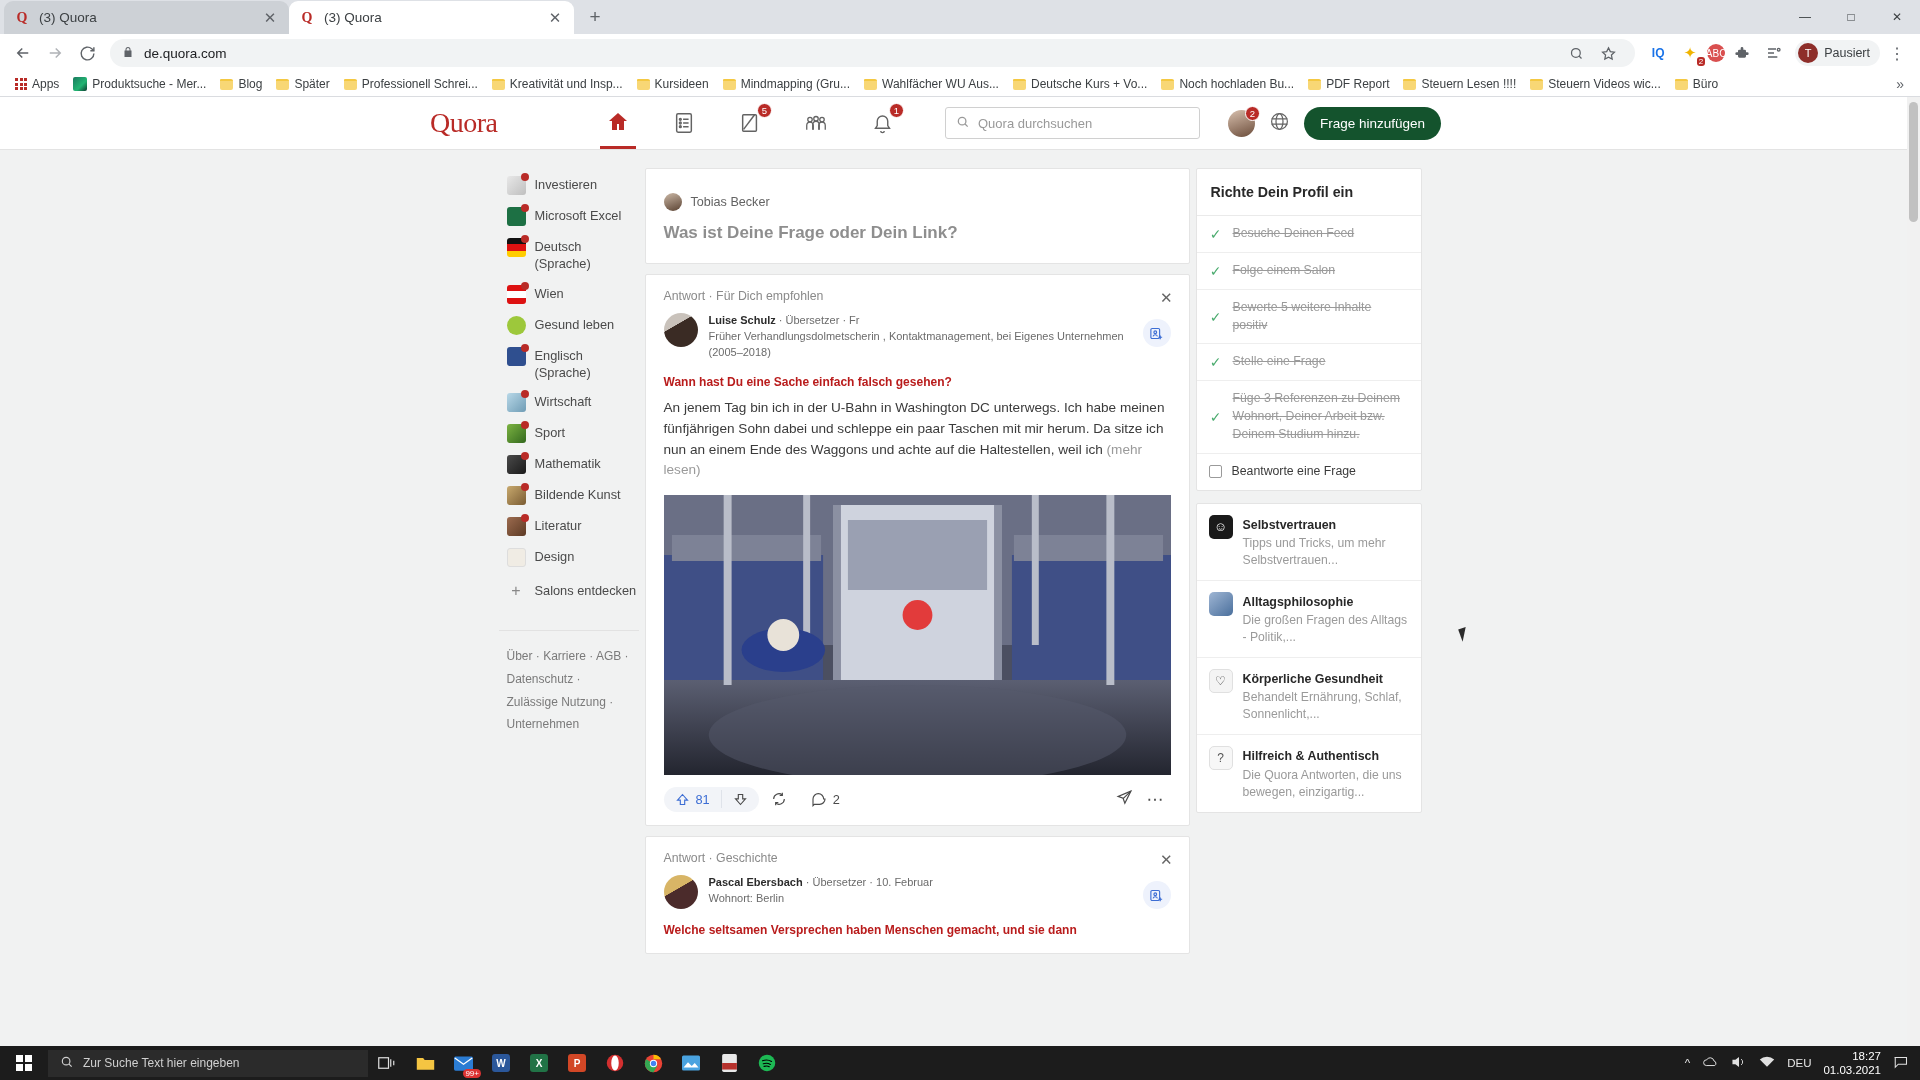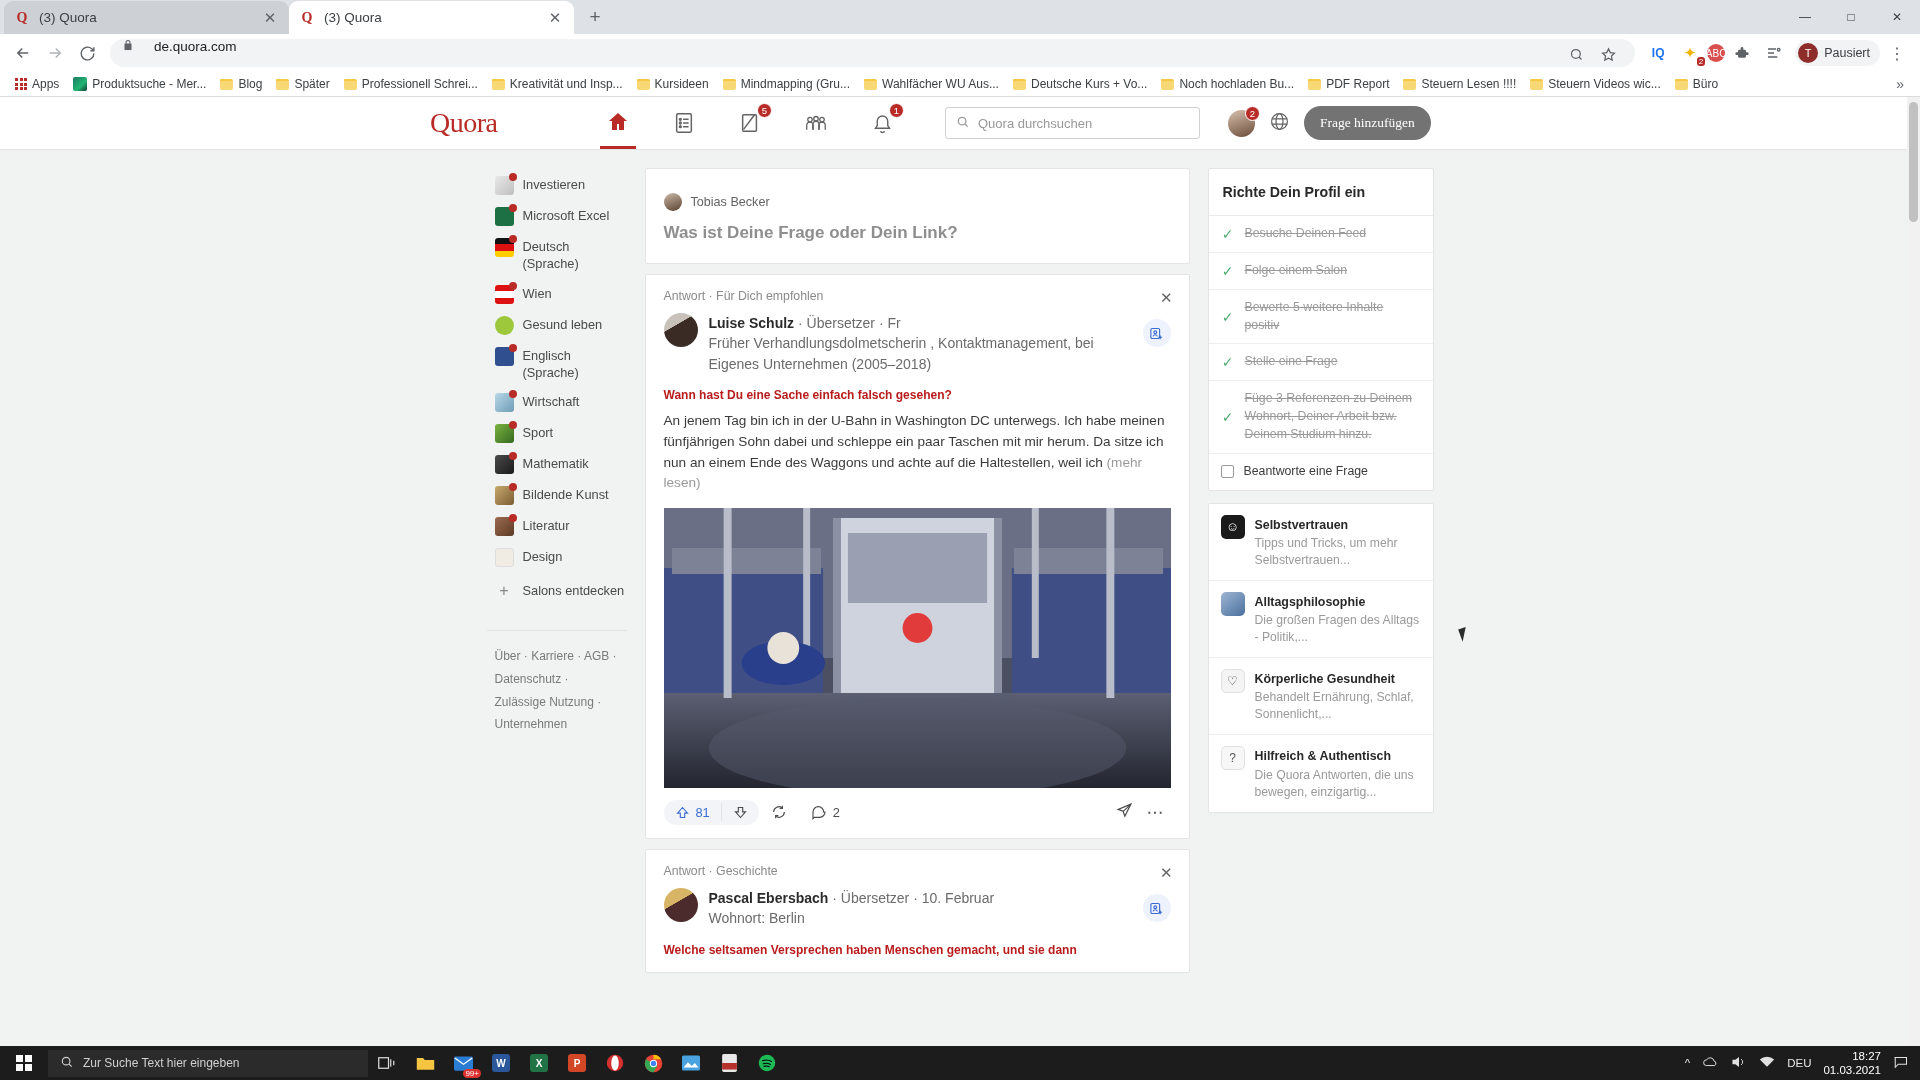--- a/index.html
+++ b/index.html
@@ -32,21 +32,21 @@
   .tab-close { width:18px; height:18px; display:flex; align-items:center; justify-content:center; color:#5f6368; font-size:15px; }
   .newtab { width: 30px; height: 30px; display:flex; align-items:center; justify-content:center;
     color:#5f6368; font-size:19px; margin-bottom: 2px; margin-left: 6px; }
   .winbtns { position:absolute; right:0; top:0; height:34px; display:flex; }
   .winbtn { width:46px; height:34px; display:flex; align-items:center; justify-content:center; color:#3c4043; font-size:12px; }
 
   .toolbar { height: 38px; background:#fff; display:flex; align-items:center; padding: 0 8px; gap: 2px; }
   .tb-ico { width:30px; height:30px; border-radius:50%; display:flex; align-items:center; justify-content:center; color:#5f6368; }
   .omni {
     flex:1; height: 28px; background:#f1f3f4; border-radius: 14px;
-    display:flex; align-items:flex-start; padding: 0 12px; gap: 20px; margin: 0 6px;
+    display:flex; align-items:center; padding: 0 12px; gap: 10px; margin: 0 6px;
     font-size: 13.5px; color:#202124;
   }
   .omni-right { display:flex; align-items:center; gap:2px; margin-left:auto; }
   .profile-pill {
     height: 26px; border-radius: 13px; background:#f1f3f4; display:flex; align-items:center;
     gap:6px; padding: 0 10px 0 3px; font-size:12.5px; color:#3c4043; margin-left: 4px;
   }
   .profile-av { width:20px;height:20px;border-radius:50%;background:#8e2e2a;color:#fff;
     display:flex;align-items:center;justify-content:center;font-size:11px; }
   .badge-sq { position:absolute; background:#b92b27; color:#fff; font-size:8px; border-radius:3px;
@@ -76,24 +76,24 @@
   .qbadge { position:absolute; top:6px; right:-4px; background:#b92b27; color:#fff;
     font-size:9.5px; border-radius:50%; width:15px;height:15px; display:flex;align-items:center;justify-content:center;
     border:1.5px solid #fff;}
   .qsearch {
     width: 255px; height: 32px; border:1px solid #d0d0d0; border-radius:3px; margin-left: 45px;
     display:flex; align-items:center; gap:8px; padding: 0 10px; color:#999; font-size:13px; background:#fff;
   }
   .qh-right { display:flex; align-items:center; gap: 14px; margin-left: 28px; }
   .q-avatar { width:27px;height:27px;border-radius:50%;
     background:linear-gradient(160deg,#d8c0ae,#6b4c3a); position:relative; }
-  .q-addbtn { background:#737373; color:#fff; font-size:13.5px; border-radius:18px;
-    padding: 9px 16px; white-space:nowrap; border:none;font-family:Liberation Serif, serif; }
-
-  .qbody { display:flex; justify-content:center; gap:18px; padding-top: 18px; height: calc(100% - 53px); }
+  .q-addbtn { background:#14532d; color:#fff; font-size:13.5px; border-radius:18px;
+    padding: 9px 16px; white-space:nowrap; border:none; }
+
+  .qbody { display:flex; justify-content:center; gap:6px; padding-top: 18px; height: calc(100% - 53px); }
 
   
   .lsidebar { width: 140px; padding-top: 2px; }
   .topic { display:flex; align-items:flex-start; gap:9px; padding: 6px 0 6px 8px; font-size:12.8px; color:#4a4a4a; line-height:1.35; }
   .topic-ico { width:19px;height:19px; border-radius:3px; flex:0 0 19px; position:relative; }
   .topic-dot { position:absolute; width:8px;height:8px;border-radius:50%;background:#b92b27; right:-3px; top:-3px; }
   .topic-label { flex:1; }
   .disc { display:flex; align-items:center; gap:9px; padding: 8px 0 8px 8px; font-size:12.8px; color:#4a4a4a; }
   .plus-ico { width:19px;height:19px;flex:0 0 19px;display:flex;align-items:center;justify-content:center;font-size:16px;color:#888;}
   .footer-links { margin-top: 22px; padding: 0 8px; font-size: 12px; color:#7a7a7a; line-height:1.9; border-top:1px solid #e2e2e2; padding-top:14px;}
@@ -108,21 +108,21 @@
   .ask-name { font-size:12.6px; color:#636363; }
   .ask-q { font-size:17px; font-weight:bold; color:#8e8e8e; margin-top:12px; }
 
   .post { padding: 14px 18px 0 18px; position:relative; }
   .post-meta { font-size:12.3px; color:#8a8a8a; margin-bottom: 10px;}
   .post-x { position:absolute; right:16px; top:14px; color:#666; font-size:15px; }
   .author-row { display:flex; gap:11px; align-items:flex-start; position:relative;}
   .author-av { width:34px;height:34px;border-radius:50%;flex:0 0 34px;
     background:linear-gradient(150deg,#c9c2bb 0 35%,#3a2b24 36%); }
   .author-av.p2 { background:linear-gradient(150deg,#d8b566 0 40%,#4b2b2b 41%); }
-  .author-txt { flex:1; font-size:14px; color:#6b6b6b; line-height:1.45; padding-right: 40px; }
+  .author-txt { flex:1; font-size:11px; color:#6b6b6b; line-height:1.45; padding-right: 40px; }
   .author-name { font-weight:bold; color:#2b2b2b; }
   .follow-btn { position:absolute; right:0; top:6px; width:28px;height:28px;border-radius:50%;
     background:#eef2fc; display:flex; align-items:center; justify-content:center; color:#3c6dd4;}
   .post-title { font-size:12px; font-weight:bold; color:#b91c1c; margin-top: 14px; line-height:1.3;}
   .post-body { font-size:13.6px; color:#3b3b3b; line-height:1.52; margin-top: 8px; }
   .more-link { color:#9a9a9a; }
   .post-img { width: 100%; height: 280px; margin-top: 14px; position:relative; overflow:hidden;
     background:linear-gradient(175deg,#3c3f52 0%,#4a4e63 18%,#7d8195 40%,#9aa0b0 60%,#6c7082 85%,#4a4e5e 100%); }
   .actions { display:flex; align-items:center; gap:0; padding: 11px 0 13px 0; }
   .upbox { display:flex; align-items:center; background:#f2f4f8; border-radius:14px; }

